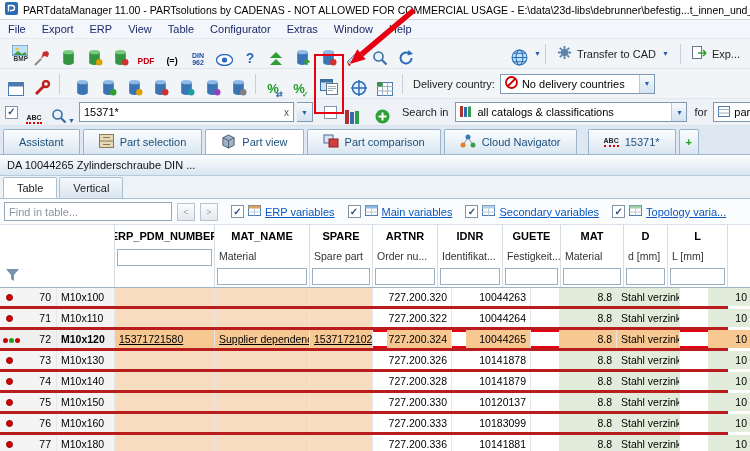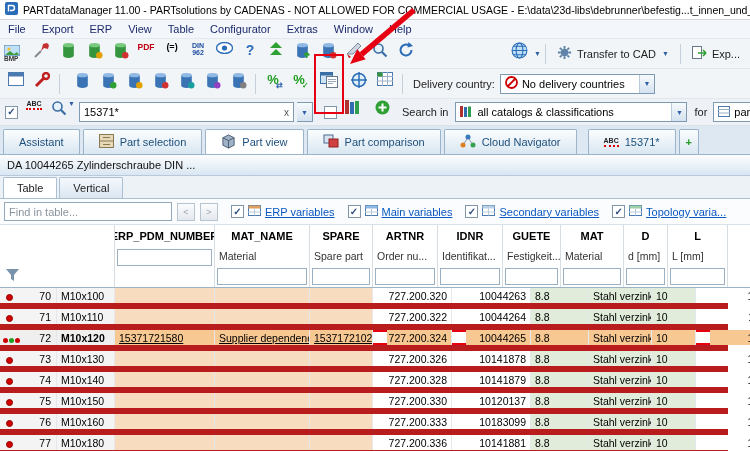--- a/index.html
+++ b/index.html
@@ -8,21 +8,21 @@
 
   
   .titlebar { height:20px; background:#fff; border-bottom:1px solid #d6d6d6; display:flex; align-items:center; gap:5px; padding:0 5px; font-size:10.5px; white-space:nowrap; overflow:hidden; }
 
   
   .menubar { height:19px; background:#f3f6fa; display:flex; align-items:center; color:#1c2a6b; border-bottom:1px solid #e3e9ef; }
   .menu-item { padding:14px 8px; cursor:default; }
 
   
   .toolbar { height:30px; background:#f2f5f8; display:flex; align-items:center; padding:0 3px; border-bottom:1px solid #e0e7ed; position:relative; }
-  .ti { min-width:24px; height:24px; display:inline-flex; align-items:flex-start; justify-content:center; margin:16px 1px; flex:none; border-radius:2px; }
+  .ti { min-width:24px; height:24px; display:inline-flex; align-items:flex-end; justify-content:center; margin:16px 1px; flex:none; border-radius:2px; }
   .ti svg { display:block; }
   .sep { width:1px; height:20px; background:#c5d0da; margin:0 4px; flex:none; }
   .dd { font-size:7px; color:#2b5fa8; margin-left:1px; }
   .tbtn { display:inline-flex; align-items:center; gap:5px; height:24px; padding:0 7px; font-size:11px; color:#222; flex:none; white-space:nowrap; }
   .tx-red { color:#c00012; font-weight:bold; font-size:8.5px; }
   .tx-blk { font-size:9px; font-weight:bold; }
   .din { display:flex; flex-direction:column; line-height:1; color:#1d4fa0; font-weight:bold; font-size:7px; text-align:center; }
   .qm { color:#2b6cb8; font-weight:bold; font-size:14px; }
   .pct { position:relative; color:#1f9e1f; font-weight:bold; font-size:13px; }
   .pct .sub { position:absolute; right:-4px; bottom:-3px; font-size:8px; color:#2b5fa8; font-weight:bold; }
@@ -69,29 +69,29 @@
   .hdr { display:flex; border-bottom:1px solid #9db3c6; background:#fff; width:750px; }
   .hcol { display:flex; flex-direction:column; border-right:1px solid #d6dde3; flex:none; }
   .hname { height:21px; font-weight:bold; font-size:11px; display:flex; align-items:center; justify-content:center; overflow:hidden; }
   .hdesc { height:19px; display:flex; align-items:center; padding:0 4px; color:#333; overflow:hidden; }
   .hfilter { height:22px; display:flex; align-items:center; padding:0 2px; }
   .hfilter input { width:100%; height:17px; border:1px solid #9bb0c3; font-family:inherit; font-size:10px; }
   .w-rowhead { width:115px; justify-content:flex-end; padding:0 0 4px 6px; }
   .w-erp{width:100px} .w-mat{width:95px} .w-spare{width:63px} .w-artnr{width:65px}
   .w-idnr{width:65px} .w-guete{width:58px} .w-matv{width:63px} .w-d{width:44px} .w-l{width:60px}
   .w-num{width:57px} .w-name{width:58px}
-  .trow { display:flex; height:21px; border-bottom:6px solid #b91c1c; background:#fff; width:728px; }
+  .trow { display:flex; height:21px; border-bottom:3px solid #b91c1c; background:#fff; width:728px; }
   .cell { border-right:1px solid #e4e8ec; display:flex; align-items:center; padding:0 4px; overflow:hidden; white-space:nowrap; flex:none; }
   .c-num { justify-content:flex-end; background:#f4f4f4; position:relative; padding-right:5px; }
   .c-name { background:#f4f4f4; }
   .dot { position:absolute; left:6px; top:6px; width:7px; height:7px; border-radius:50%; background:#d40000; border:1px solid #8e0000; }
   .tan { background:#f7dcc0;text-decoration:underline; }
   .green { background:#e1edda; }
   .r { justify-content:flex-end;margin-left:14px; }
-  .ctr { justify-content:flex-start; }
+  .ctr { justify-content:flex-end;margin-left:28px; }
   .trow.selected { box-shadow: inset 0 0 0 2px #e60012; }
   .trow.selected .cell { background:#f8c893; }
   .trow.selected .c-num, .trow.selected .c-name { background:#efefef; }
   .trow.selected .c-name { font-weight:bold; }
   .trow.selected .dot { width:5px; height:5px; top:8px; left:3px; background:#c00; border:none; box-shadow:6px 0 0 #1fa01f, 12px 0 0 #c00; }
 </style>
 </head>
 <body>
 
 <div class="titlebar">

